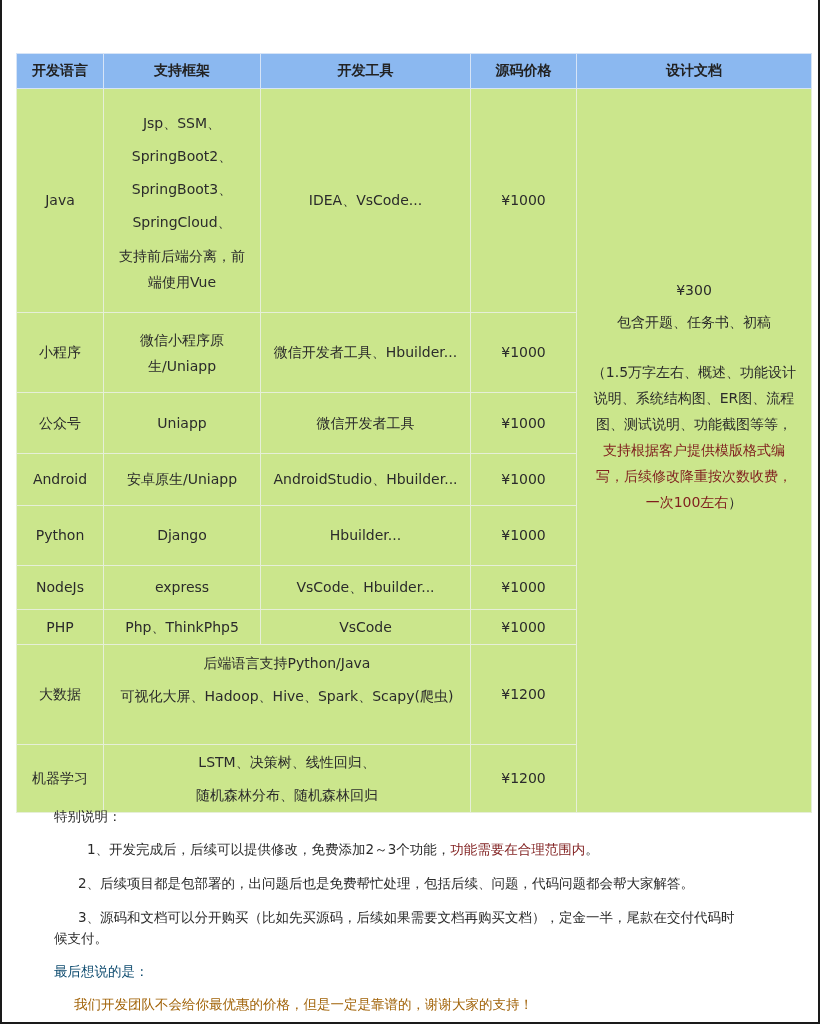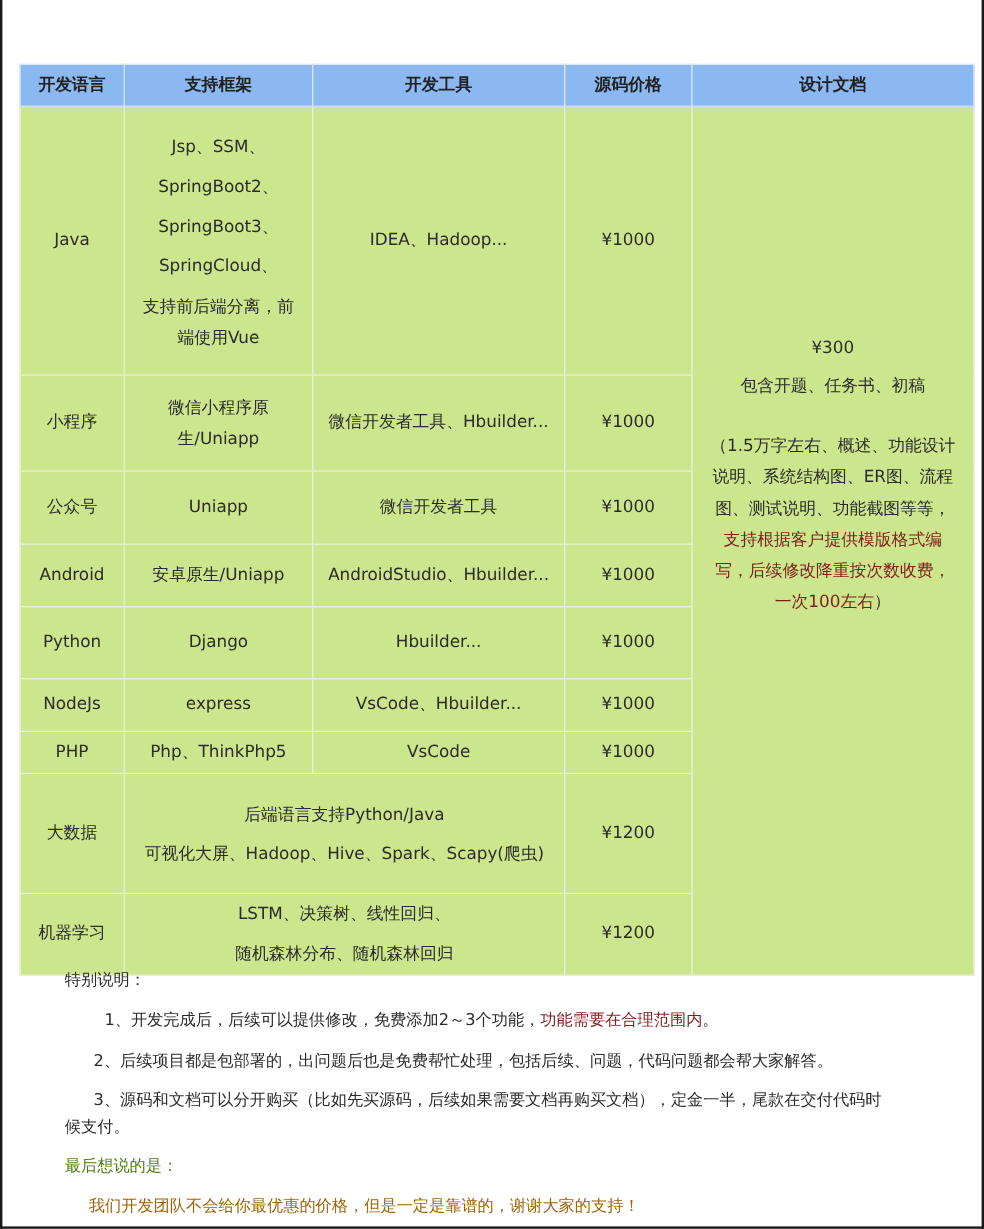--- a/index.html
+++ b/index.html
@@ -40,21 +40,21 @@
   .doc-cell { line-height: 26px !important; padding: 0 8px !important; }
   .doc-cell .gap { height: 24px; }
   .red { color: #7f1d1d; }
   .notes { position: absolute; left: 0; top: 800px; width: 816px; font-size: 13.5px; }
   .notes p { margin: 0; }
   .n-title { position: absolute; left: 52px; top: 8px; }
   .n1 { position: absolute; left: 85px; top: 41px; text-align: right; }
   .n2 { position: absolute; left: 76px; top: 75px; }
   .n3 { position: absolute; left: 76px; top: 105px; width: 720px; line-height: 25px; }
   .n3b { position: absolute; left: 52px; top: 130px; }
-  .final-title { position: absolute; left: 52px; top: 163px; color: #4d7c0f; }
+  .final-title { position: absolute; left: 52px; top: 163px; color: #0c4a6e; }
   .final-body { position: absolute; left: 72px; top: 196px; color: #a16207; }
 </style>
 </head>
 <body>
 
 <table class="price-table">
   <colgroup>
     <col style="width:87px">
       <col style="width:157px">
       <col style="width:210px">
@@ -74,21 +74,21 @@
     <tr style="height:224px">
       <td>Java</td>
       <td>
         <div>Jsp、SSM、</div>
         <div>SpringBoot2、</div>
         <div>SpringBoot3、</div>
         <div>SpringCloud、</div>
         <div style="line-height:26px;margin-top:4px">支持前后端分离，前</div>
         <div style="line-height:26px">端使用Vue</div>
       </td>
-      <td>IDEA、Hadoop...</td>
+      <td>IDEA、VsCode...</td>
       <td>¥1000</td>
       <td rowspan="9" class="doc-cell">
         <div style="margin-bottom:6px">¥300</div>
         <div>包含开题、任务书、初稿</div>
         <div class="gap"></div>
         <div>（1.5万字左右、概述、功能设计</div>
         <div>说明、系统结构图、ER图、流程</div>
         <div>图、测试说明、功能截图等等，</div>
         <div class="red">支持根据客户提供模版格式编</div>
         <div class="red">写，后续修改降重按次数收费，</div>
@@ -130,21 +130,21 @@
       <td>¥1000</td>
     </tr>
     <tr style="height:35px">
       <td>PHP</td>
       <td>Php、ThinkPhp5</td>
       <td>VsCode</td>
       <td>¥1000</td>
     </tr>
     <tr style="height:100px">
       <td>大数据</td>
-      <td colspan="2" style="vertical-align:top;padding-top:18px">
+      <td colspan="2" style="vertical-align:top;padding-top:2px">
         <div>后端语言支持Python/Java</div>
         <div>可视化大屏、Hadoop、Hive、Spark、Scapy(爬虫)</div>
       </td>
       <td>¥1200</td>
     </tr>
     <tr style="height:68px">
       <td>机器学习</td>
       <td colspan="2">
         <div>LSTM、决策树、线性回归、</div>
         <div>随机森林分布、随机森林回归</div>

